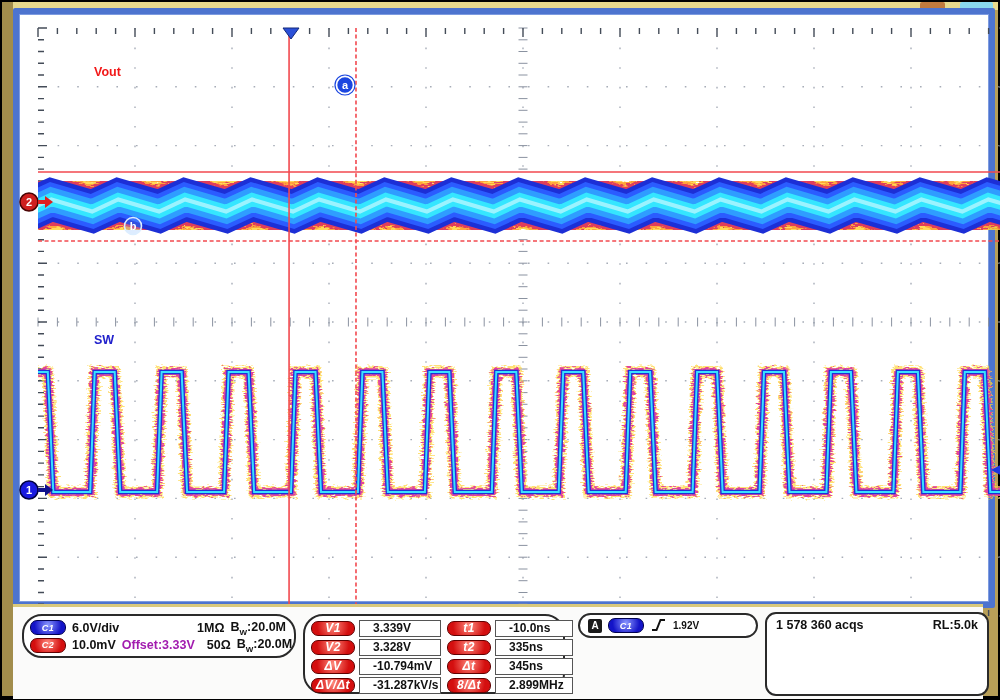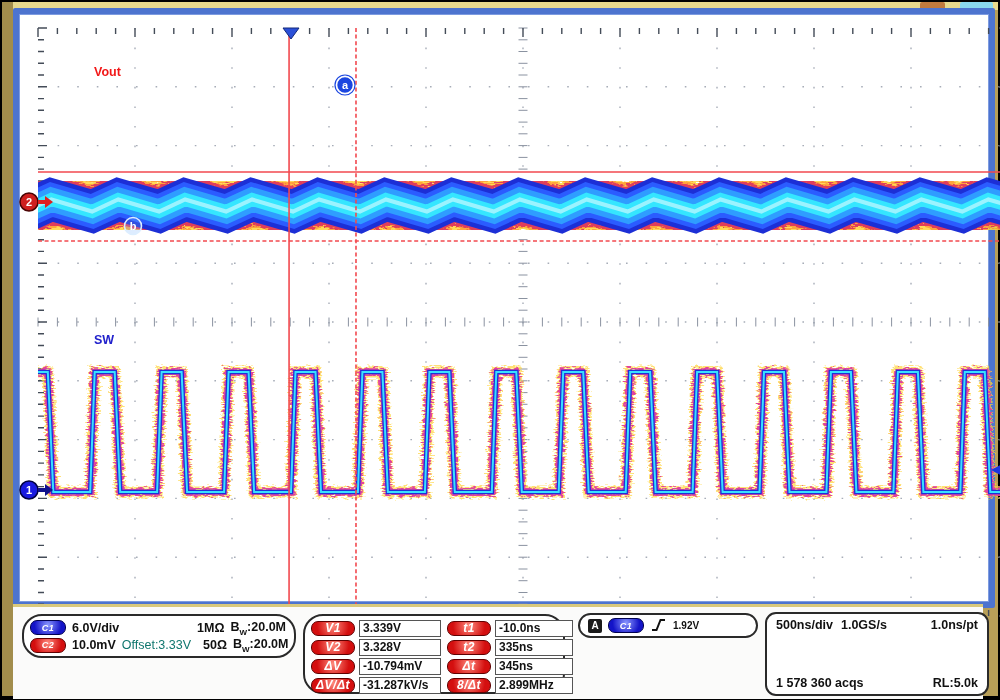--- a/index.html
+++ b/index.html
@@ -25,27 +25,27 @@
   .panel{position:absolute;left:13px;top:604px;width:970px;height:92px;background:#fbfbfa;border-top:3px solid #d9c97c;}
   .rbox{position:absolute;background:#fff;border:2px solid #2a2a2a;border-radius:20px;box-sizing:border-box;}
   .ch-box{left:9px;top:7px;width:274px;height:44px;padding:3px 8px 2px 6px;display:flex;flex-direction:column;justify-content:space-around;}
   .ch-row{display:flex;align-items:center;gap:6px;font-size:12.5px;font-weight:bold;color:#111;white-space:nowrap;}
   .ch-row .grow{flex:1}
   .pill{display:inline-flex;align-items:center;justify-content:center;width:38px;height:13px;border-radius:7px;
         color:#fff;font-size:9px;font-weight:bold;font-style:italic;letter-spacing:.5px;flex:none;}
   .pill.small{width:34px}
   .pill.blue{background:radial-gradient(circle at 50% 30%, #8a97ff 0%, #1414c8 70%);border:1px solid #000050;}
   .pill.red{background:radial-gradient(circle at 50% 30%, #ff8a7d 0%, #d40f0f 70%);border:1px solid #600000;}
-  .dim{color:#0f766e;font-weight:normal;}
+  .dim{color:#a21caf;font-weight:bold;}
   .sub{font-size:8px;vertical-align:sub;}
   
   .cur-box{left:290px;top:7px;width:262px;height:80px;padding:4px 6px;}
   .cur-grid{display:grid;grid-template-columns:42px 82px 42px 78px;grid-auto-rows:16px;gap:3px 6px;align-items:center;}
   .valbox{height:15px;border:1px solid #555;background:#fff;font-size:12px;font-weight:bold;color:#111;
-          display:flex;align-items:center;padding-left:3px;white-space:nowrap;}
+          display:flex;align-items:center;padding-left:13px;white-space:nowrap;}
   .pill.tiny{font-size:12px;width:42px;font-style:italic;}
   
   .trg-box{left:565px;top:6px;width:180px;height:25px;display:flex;align-items:center;gap:6px;padding:0 8px;}
   .asq{width:14px;height:14px;background:#1a1a1a;color:#fff;font-size:10px;font-weight:bold;
        display:flex;align-items:center;justify-content:center;border-radius:2px;flex:none;}
   .trg-level{font-size:10px;font-weight:bold;color:#111;}
   
   .hz-box{left:752px;top:5px;width:224px;height:84px;padding:4px 9px;display:flex;flex-direction:column;justify-content:space-between;font-size:12.5px;font-weight:bold;color:#111;border-radius:11px;}
   .hz-row{display:flex;align-items:center;white-space:nowrap;}
   .hz-row .grow{flex:1}
@@ -195,25 +195,18 @@
     <span class="asq">A</span>
     <span class="pill blue small">C1</span>
     <svg width="17" height="15">
       <path d="M2,12 L6.5,12 L10.5,2 L15,2" fill="none" stroke="#111" stroke-width="2"></path>
     </svg>
     <span class="trg-level">1.92V</span>
   </div>
 
   <div class="rbox hz-box">
     <div class="hz-row">
-      <span>500ns/div</span>
-      <span class="gap8"></span>
-      <span>1.0GS/s</span>
-      <span class="grow"></span>
-      <span>1.0ns/pt</span>
-    </div>
-    <div class="hz-row">
       <span>1 578 360 acqs</span>
       <span class="grow"></span>
       <span>RL:5.0k</span>
     </div>
   </div>
 </div>
 
 </body></html>

